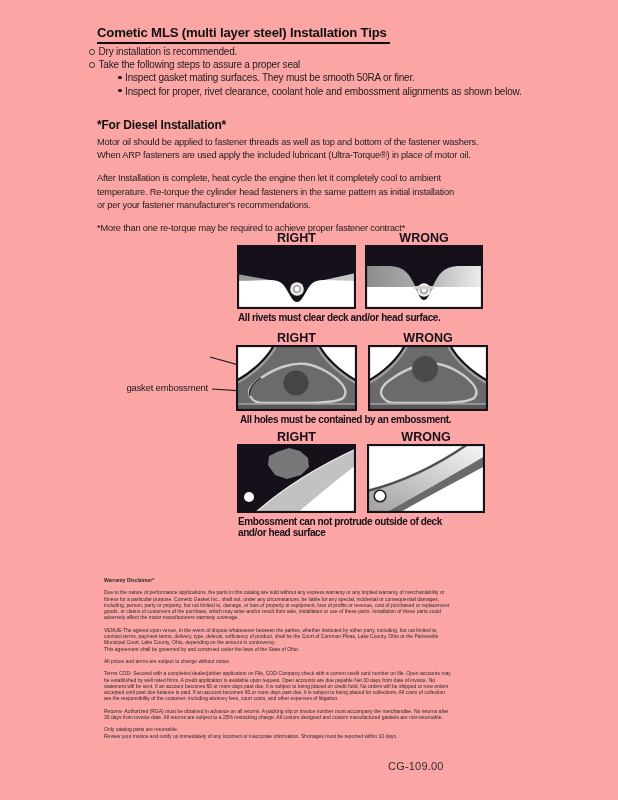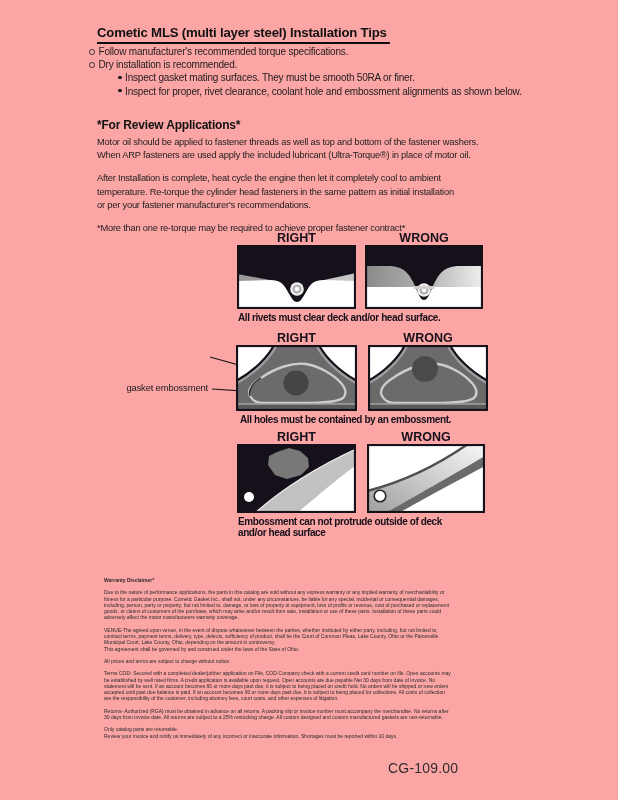--- a/index.html
+++ b/index.html
@@ -33,49 +33,49 @@
   .caption{font-size:10px;font-weight:bold;letter-spacing:-0.4px;line-height:10.5px;color:#151019;}
   .anno{font-size:9px;letter-spacing:-0.2px;line-height:10.6px;text-align:right;color:#1a1a1a;}
   .diag-box{position:absolute;}
   .diag-box svg{display:block;width:100%;height:100%;}
 
   
   .warranty{left:104px;top:577px;width:416px;font-size:5px;line-height:6.3px;color:#2a2a2a;}
   .warranty .wh{font-weight:bold;margin:0 0 6px 0;}
   .warranty p{margin:0 0 6px 0;}
 
-  .footer-code{left:388px;top:760px;font-size:14px;letter-spacing:0.2px;color:#2e2e2e;}
+  .footer-code{left:388px;top:760px;font-size:11px;letter-spacing:0.2px;color:#2e2e2e;}
 </style>
 </head>
 <body>
 
 <div id="page">
 
   <div class="abs title">Cometic MLS (multi layer steel) Installation Tips</div>
 
   <div class="abs tips">
     <div class="tip-row">
       <span class="o-marker"></span>
-      <span>Follow manufacturer's recommended torque specifications.</span>
+      <span>Dry installation is recommended.</span>
     </div>
     <div class="tip-row">
       <span class="o-marker"></span>
-      <span>Dry installation is recommended.</span>
+      <span>Take the following steps to assure a proper seal</span>
     </div>
     <div class="tip-row sub">
       <span class="dot-marker"></span>
       <span>Inspect gasket mating surfaces. They must be smooth 50RA or finer.</span>
     </div>
     <div class="tip-row sub">
       <span class="dot-marker"></span>
       <span>Inspect for proper, rivet clearance, coolant hole and embossment alignments as shown below.</span>
     </div>
   </div>
 
-  <div class="abs diesel-h">*For Review Applications*</div>
+  <div class="abs diesel-h">*For Diesel Installation*</div>
   <div class="abs diesel">
     <p class="pre">Motor oil should be applied to fastener threads as well as top and bottom of the fastener washers.
 When ARP fasteners are used apply the included lubricant (Ultra-Torque®) in place of motor oil.</p>
     <p class="pre">After Installation is complete, heat cycle the engine then let it completely cool to ambient
 temperature. Re-torque the cylinder head fasteners in the same pattern as initial installation
 or per your fastener manufacturer's recommendations.</p>
     <p class="pre">*More than one re-torque may be required to achieve proper fastener contract*</p>
   </div>
 
   <div class="abs rw-label" style="left:237px;top:231px;width:119px;">RIGHT</div>

